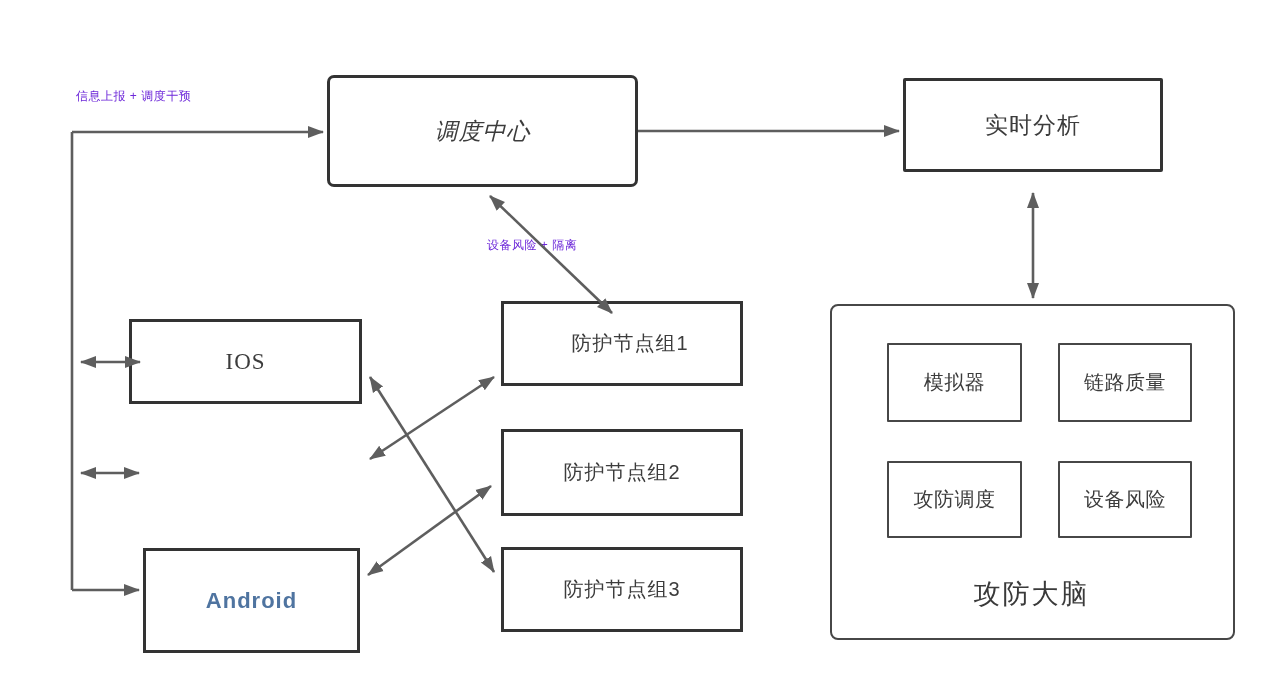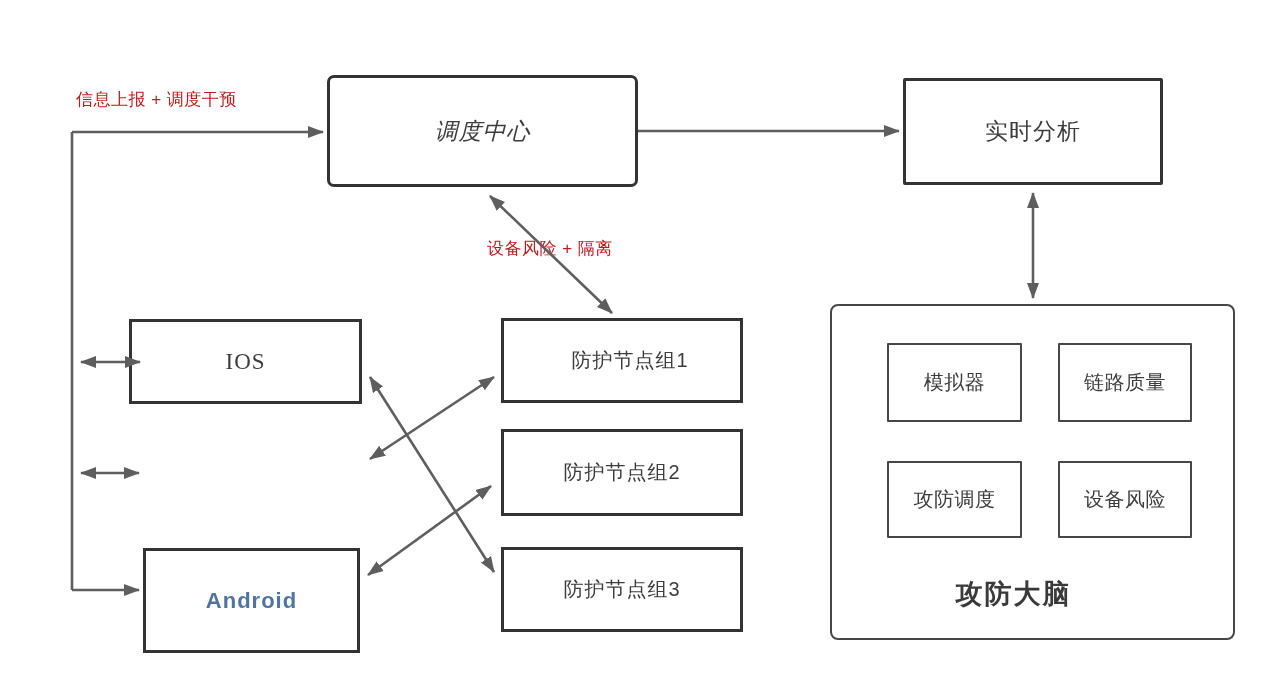--- a/index.html
+++ b/index.html
@@ -25,32 +25,32 @@
     font-size: 22px;
     letter-spacing: 1px;
     z-index: 2;
   }
 
   .node--dispatch {
     left: 327px; top: 75px; width: 311px; height: 112px;
     border-radius: 7px; border-width: 3px; font-size: 23px; font-style: italic;
   }
   .node--analysis {
-    left: 903px; top: 78px; width: 260px; height: 107px;
+    left: 903px; top: 78px; width: 260px; height: 94px;
     border-radius: 2px; font-size: 23px;
   }
 
   .node--ios     { left: 129px; top: 319px; width: 233px; height: 85px;
                    font-family: "Liberation Serif", serif; font-size: 23px; }
   .node--windows { left: 144px; top: 431px; width: 218px; height: 85px; }
   .node--android { left: 143px; top: 548px; width: 217px; height: 105px;
                    color: #4f74a0; font-weight: bold; }
 
   .node--group { left: 501px; width: 242px; height: 85px; font-size: 20px; }
-  .node--g1 { top: 318px; padding-left: 16px; }
+  .node--g1 { top: 301px; padding-left: 16px; }
   .node--g2 { top: 429px; height: 87px; }
   .node--g3 { top: 547px; }
 
   .brain {
     position: absolute;
     left: 830px; top: 304px; width: 405px; height: 336px;
     background: #ffffff;
     border: 2.5px solid #474747;
     border-radius: 8px;
     z-index: 1;
@@ -59,33 +59,33 @@
     border-width: 2.5px; border-color: #474747; border-radius: 1px;
     font-size: 20px; letter-spacing: 0.5px; z-index: 2;
   }
   .node--sim  { left: 887px;  top: 343px; width: 135px; height: 79px; }
   .node--link { left: 1058px; top: 343px; width: 134px; height: 79px; }
   .node--ad   { left: 887px;  top: 461px; width: 135px; height: 77px; }
   .node--risk { left: 1058px; top: 461px; width: 134px; height: 77px; }
 
   .brain-title {
     position: absolute;
-    left: 811px; top: 576px; width: 405px;
+    left: 829px; top: 576px; width: 405px;
     text-align: center;
     font-size: 27px;
     letter-spacing: 2px;
     color: #3a3a3a;
-    font-weight: 700;
+    font-weight: 400;
     z-index: 2;
   }
 
   .edge-label {
     position: absolute;
-    font-size: 17px;
-    color: #b91c1c;
+    font-size: 12px;
+    color: #6d28d9;
     letter-spacing: 0.5px;
     white-space: nowrap;
     z-index: 3;
   }
   .edge-label--info    { left: 76px;  top: 88px; }
   .edge-label--network { left: 487px; top: 237px; }
 
   .connector-layer {
     position: absolute;
     left: 0; top: 0;

